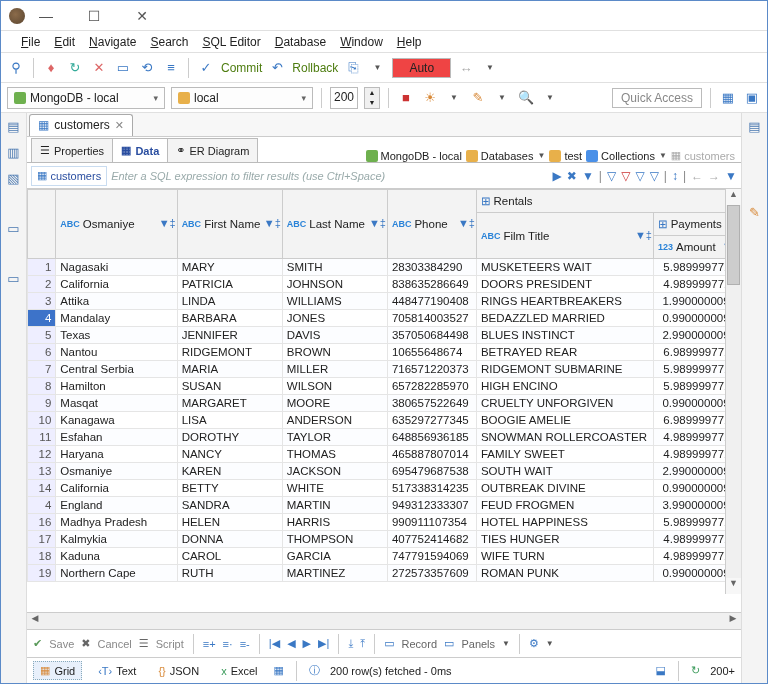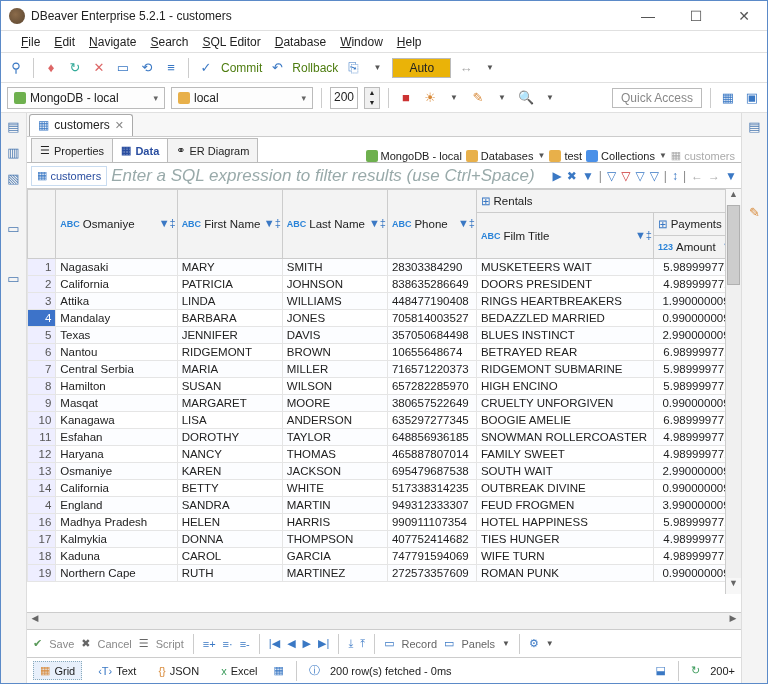--- a/index.html
+++ b/index.html
@@ -8,21 +8,21 @@
 .titlebar .icon { width: 16px; height: 16px; background: radial-gradient(circle at 40% 40%, #8b6b4a, #5a4530); border-radius: 50%; margin-right: 6px; }
 .titlebar .title { flex: 1; }
 .winbtns { display: flex; gap: 18px; font-size: 14px; color: #555; }
 .winbtns span { width: 30px; text-align: center; }
 .menubar { height: 22px; display: flex; gap: 14px; padding: 0 20px; align-items: center; border-bottom: 1px solid #e0e0e0; }
 .menubar span { text-decoration: none; }
 .menubar span::first-letter { text-decoration: underline; }
 .toolbar { height: 30px; display: flex; align-items: center; padding: 0 6px; gap: 6px; border-bottom: 1px solid #e0e0e0; }
 .tbtn { width: 18px; height: 18px; display: inline-flex; align-items: center; justify-content: center; color: #3a78c4; font-size: 13px; }
 .sep { width: 1px; height: 20px; background: #ccc; margin: 0 2px; }
-.autoBtn { border: 1px solid #bbb; padding: 2px 16px; background: #eab308; }
+.autoBtn { border: 1px solid #bbb; padding: 2px 16px; background: #ef4444; }
 .conbar { height: 30px; display: flex; align-items: center; padding: 0 6px; gap: 6px; border-bottom: 1px solid #e0e0e0; }
 .combo { border: 1px solid #bbb; height: 22px; display: flex; align-items: center; padding: 0 6px; gap: 4px; background: #fdfdfd; }
 .combo.db { width: 158px; }
 .combo.sch { width: 142px; }
 .combo .arr { margin-left: auto; font-size: 9px; color: #666; }
 .numbox { width: 28px; border: 1px solid #bbb; height: 22px; text-align: center; padding-top: 2px; }
 .spin { width: 16px; height: 22px; border: 1px solid #bbb; display: flex; flex-direction: column; font-size: 7px; align-items: center; justify-content: space-around; background: #f0f0f0; }
 .qa { margin-left: auto; border: 1px solid #bbb; padding: 2px 8px; color: #888; background: #fff; }
 .body { display: flex; height: 570px; }
 .gutter { width: 26px; background: #f4f4f4; border-right: 1px solid #ddd; display: flex; flex-direction: column; align-items: center; gap: 10px; padding-top: 6px; }
@@ -35,21 +35,21 @@
 .etab .cx { color: #888; font-size: 11px; }
 .subtabs { height: 26px; display: flex; align-items: flex-end; border-bottom: 1px solid #bbb; padding-left: 4px; gap: 0; }
 .stab { height: 24px; border: 1px solid #bbb; border-bottom: none; padding: 3px 8px; display: flex; align-items: center; gap: 4px; background: #f4f4f4; font-size: 11px; }
 .stab.active { background: #fff; color: #2a4ea0; font-weight: 600; }
 .stab:not(:first-child) { border-left: none; }
 .crumbs { margin-left: auto; display: flex; align-items: center; gap: 4px; padding-right: 6px; font-size: 11px; }
 .crumb { display: flex; align-items: center; gap: 3px; }
 .tri { font-size: 8px; color: #555; }
 .filterbar { height: 26px; display: flex; align-items: center; border-bottom: 1px solid #ccc; padding: 0 4px; gap: 4px; }
 .fpill { border: 1px solid #c9dcf0; background: #fff; display: flex; align-items: center; height: 20px; padding: 0 5px; gap: 3px; font-size: 11px; color: #2a4ea0; }
-.fhint { flex: 1; color: #9aa; font-style: italic; font-size: 17px; }
+.fhint { flex: 1; color: #9aa; font-style: italic; font-size: 11px; }
 .fbtns { display: flex; gap: 5px; color: #3a78c4; align-items: center; }
 .fbtns span { font-size: 12px; }
 .gridwrap { flex: 1; overflow: hidden; position: relative; }
 .grid { width: 100%; border-collapse: collapse; font-size: 11.5px; }
 .grid th { background: #f3f3f3; border: 1px solid #ccc; font-weight: 500; text-align: left; position: relative; }
 .grid th .thc { display: flex; align-items: center; gap: 3px; padding: 4px 4px; }
 .grid th.grp .thc { justify-content: flex-start; }
 .abc { color: #2a83d8; font-size: 9px; font-weight: bold; }
 .n123 { color: #2a83d8; font-size: 9px; font-weight: bold; }
 .fil { margin-left: auto; width: 14px; height: 14px; color: #3a78c4; font-size: 11px; text-align: center; }
@@ -78,21 +78,20 @@
 .docu { color: #aaa; }
 .grid th.sub { height: 22px; }
 .grid th.empty { background: #f3f3f3; }
 .colDistrict { width: 120px; } .colFirst { width: 104px; } .colLast { width: 104px; } .colPhone { width: 88px; } .colFilm { width: 156px; } .colAmt { width: 86px; }
 </style>
 </head>
 <body>
 
 <div class="titlebar">
   <span class="icon"></span>
-  <span class="title">DBeaver Enterprise 5.2.1 - customers</span>
   <div class="winbtns">
     <span>—</span>
     <span>☐</span>
     <span>✕</span>
   </div>
 </div>
 
 <div class="menubar">
   <span>File</span>
   <span>Edit</span>

